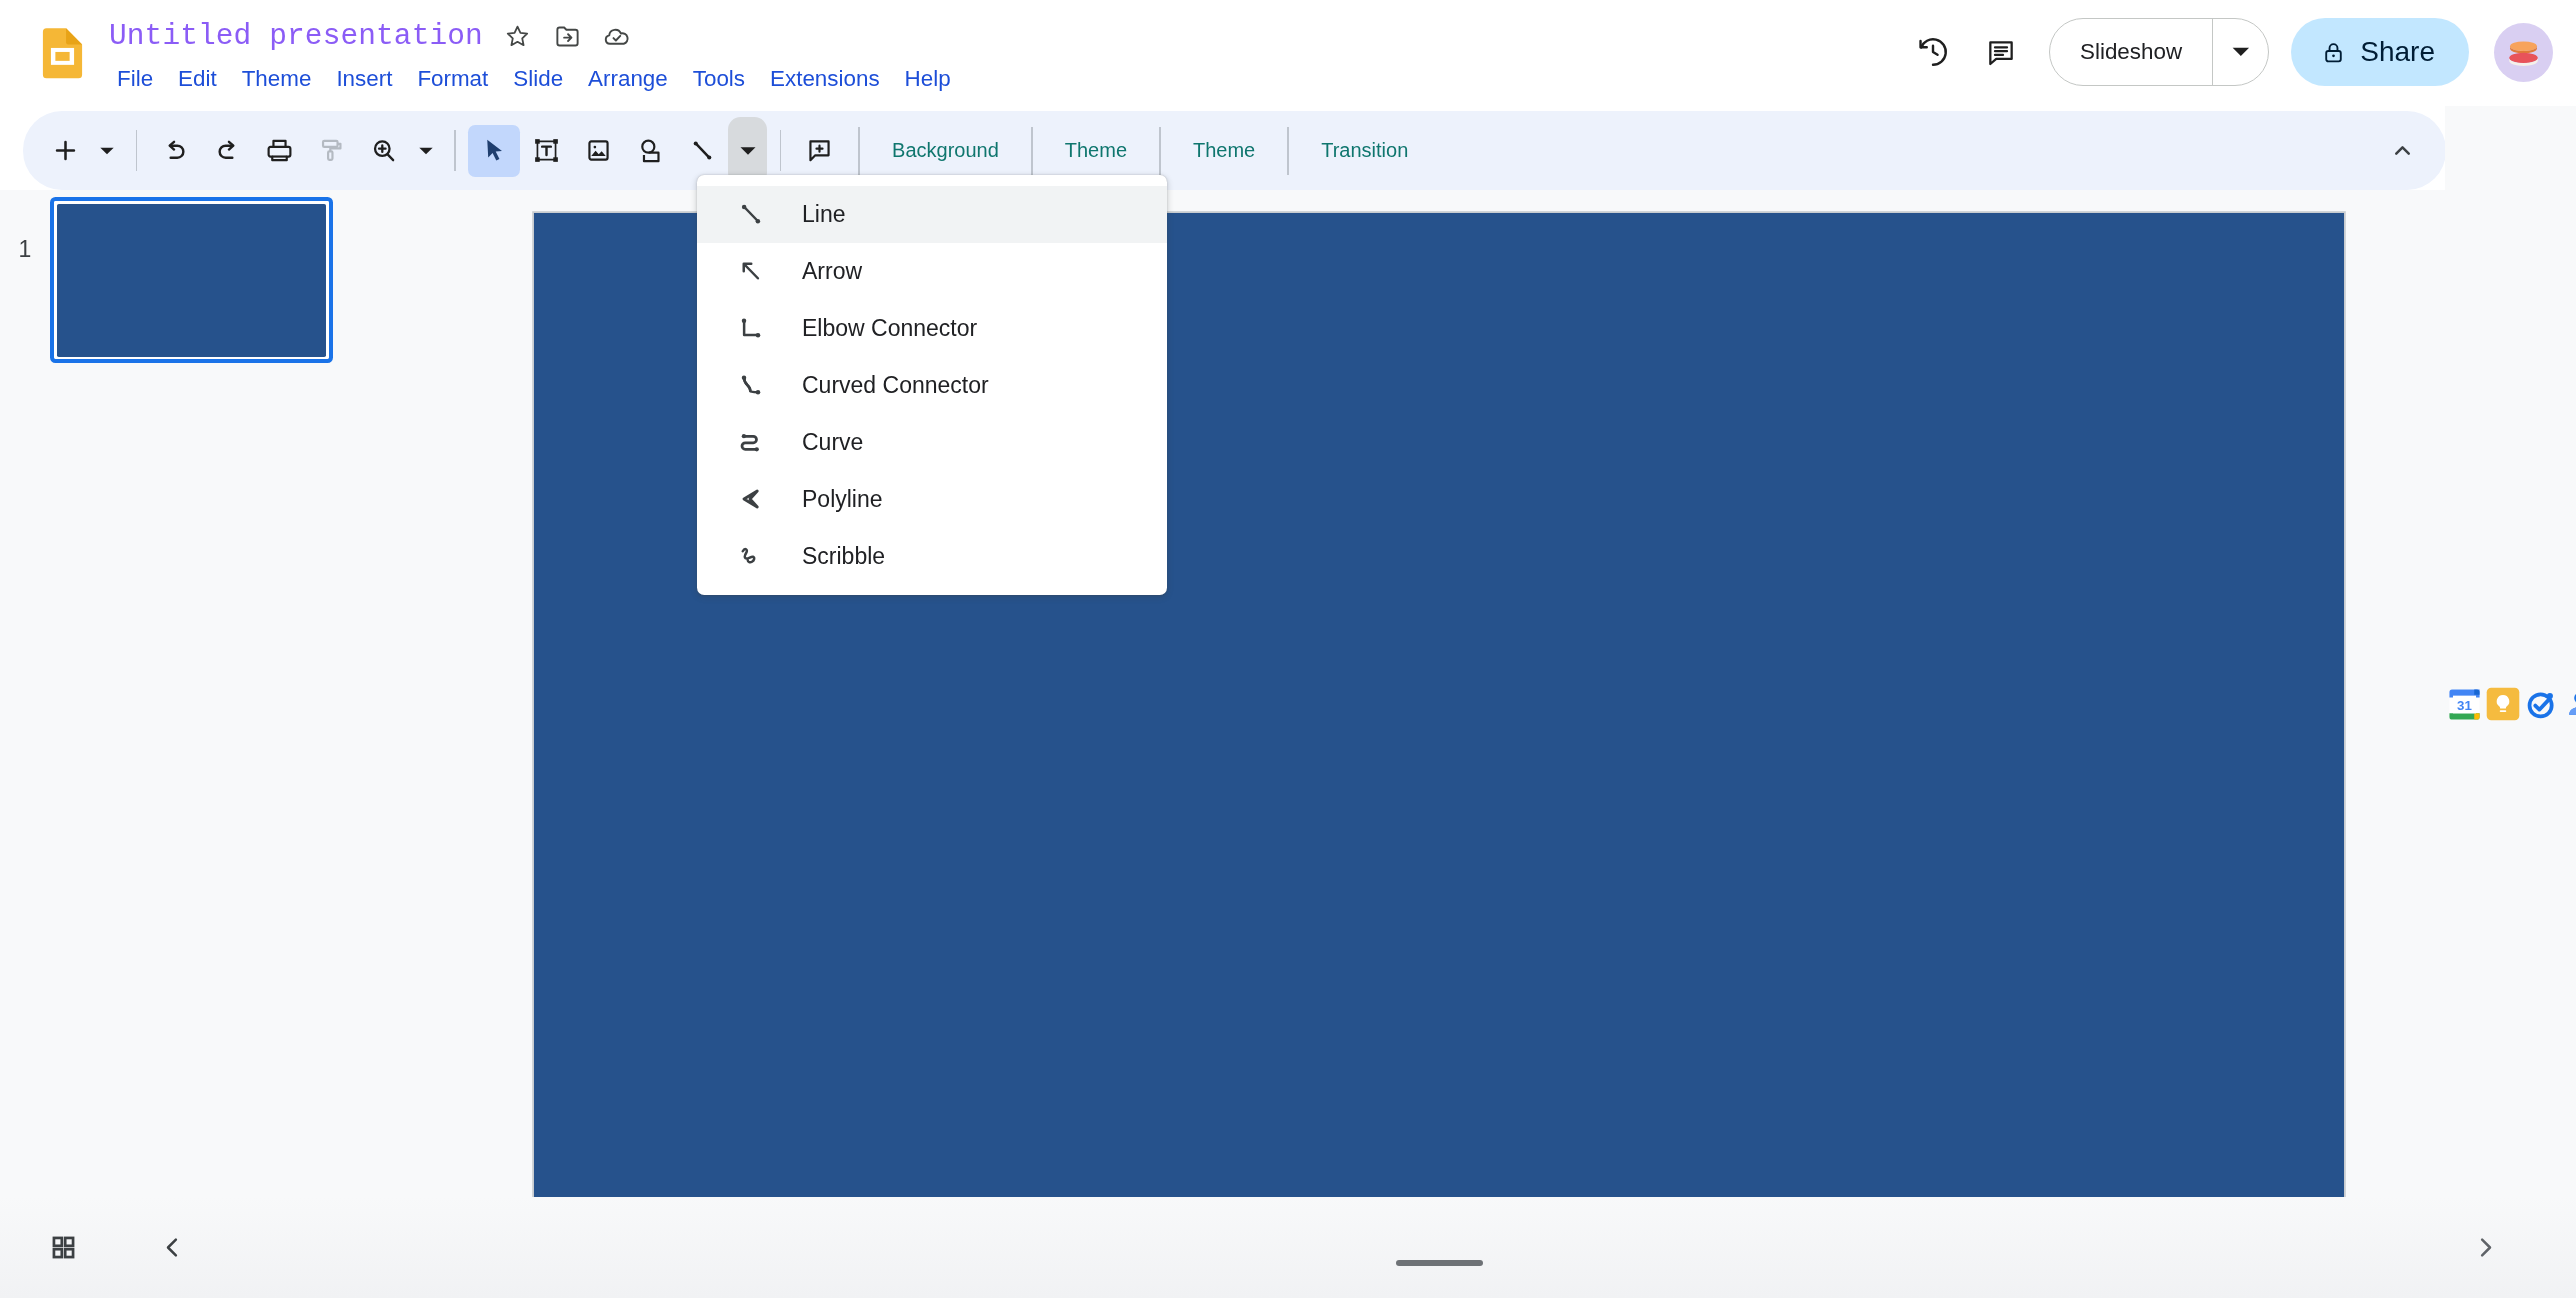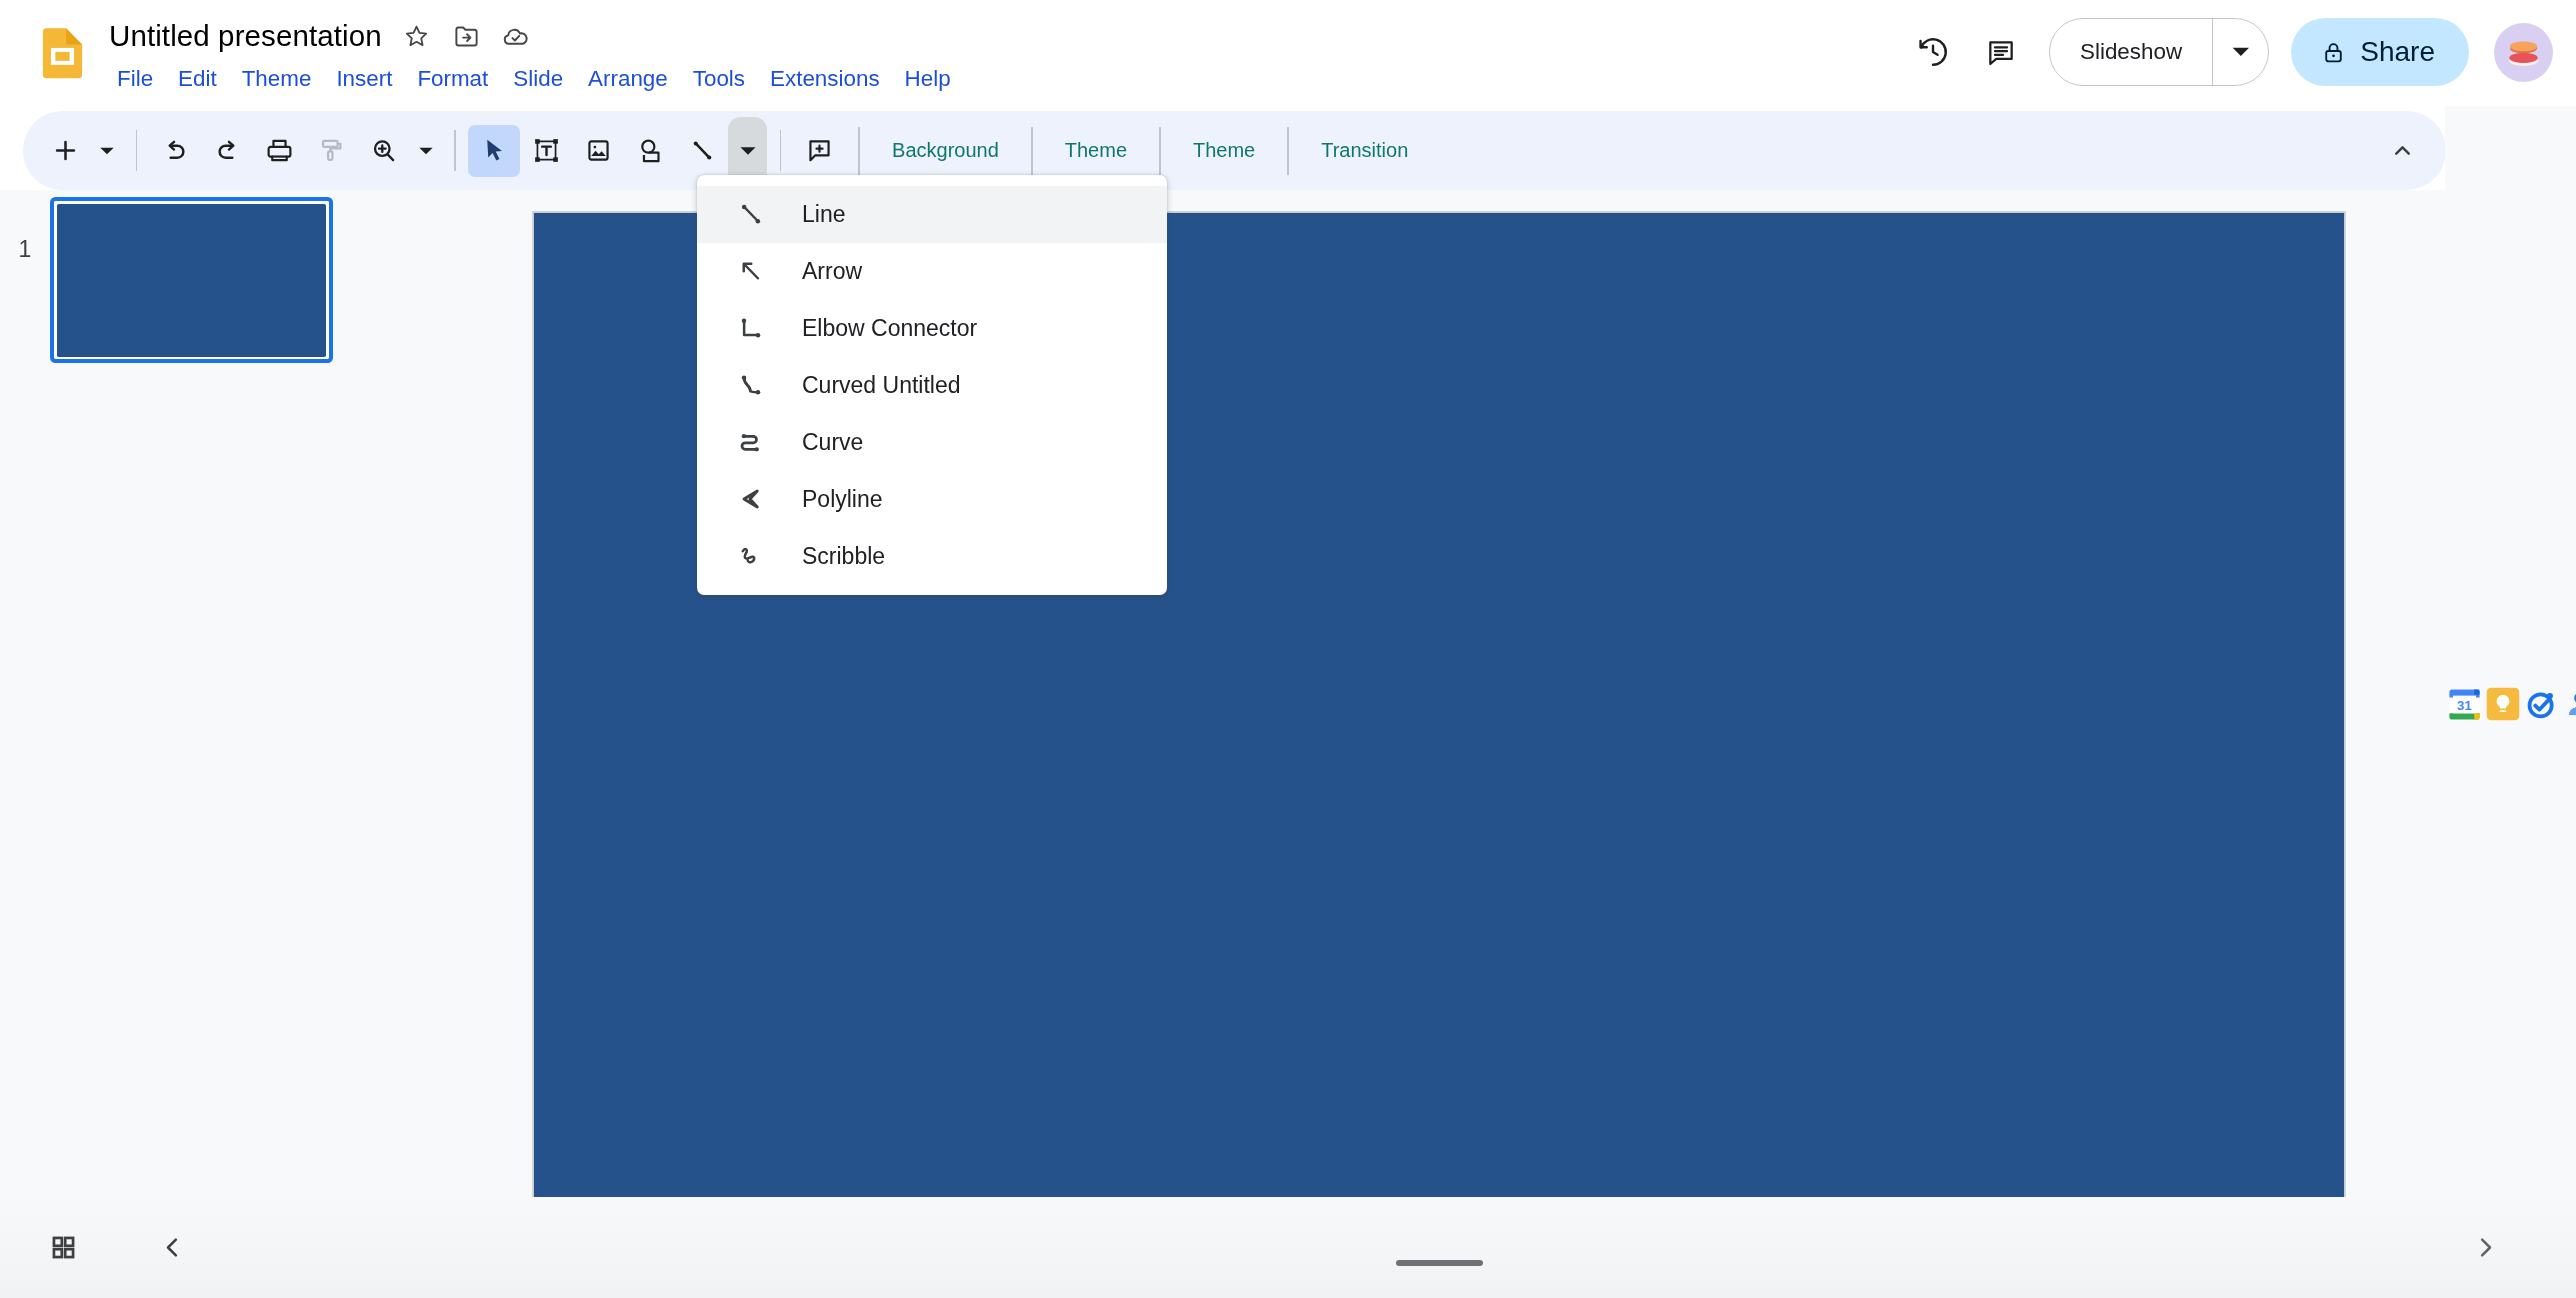--- a/index.html
+++ b/index.html
@@ -18,22 +18,23 @@
     display: flex; align-items: flex-start;
   }
   .slides-logo {
     position: absolute; left: 34px; top: 23px; width: 57px; height: 57px;
   }
   .doc-title-row {
     position: absolute; left: 109px; top: 18px;
     display: flex; align-items: center; gap: 19.7px;
   }
   .doc-title {
-    font-size: 29.5px; color: #000000; letter-spacing: 0.1px; line-height: 36px;
+    font-size: 29.5px; color: #8b5cf6; letter-spacing: 0.1px; line-height: 36px;
     white-space: nowrap;
+    font-family: Liberation Mono, monospace;
   }
   .title-icon { width: 30px; height: 30px; display: inline-flex; align-items: center; justify-content: center; cursor: pointer; }
   .menubar {
     position: absolute; left: 109px; top: 63px;
     display: flex; align-items: center; gap: 0px;
   }
   .menu-item {
     font-size: 22.4px; color: #1d4ed8; padding: 2.7px 12.5px; border-radius: 5.4px;
     white-space: nowrap; cursor: pointer;
   }
@@ -512,21 +513,21 @@
   <div class="lm-item">
     <span class="lm-icon">
       <svg width="30" height="30" viewBox="0 0 24 24" fill="none" stroke="#3C4043" stroke-width="2" stroke-linecap="round">
         <path d="M6.5 6.4c0 6 5 5.6 5 10.4"></path>
         <path d="M11.5 16.8c0 .6 3 .9 6 .9" stroke-width="0"></path>
         <path d="M6.5 6.4C6.5 13 11.5 11 11.5 17c0 .4 2.6.7 6 .7"></path>
         <circle cx="6.4" cy="6.2" r="1.8" fill="#3C4043" stroke="none"></circle>
         <circle cx="17.6" cy="17.7" r="1.8" fill="#3C4043" stroke="none"></circle>
       </svg>
     </span>
-    <span class="lm-label">Curved Untitled</span>
+    <span class="lm-label">Curved Connector</span>
   </div>
 
   <div class="lm-item">
     <span class="lm-icon">
       <svg width="30" height="30" viewBox="0 0 24 24" fill="none" stroke="#3C4043" stroke-width="2.2" stroke-linecap="round">
         <path d="M6.2 7.4h7.6a2.6 2.6 0 0 1 0 5.2H7.4a2.6 2.6 0 0 0 0 5.2h9"></path>
         <circle cx="6.3" cy="7.3" r="1.7" fill="#3C4043" stroke="none"></circle>
         <circle cx="16.6" cy="17.8" r="1.7" fill="#3C4043" stroke="none"></circle>
       </svg>
     </span>

